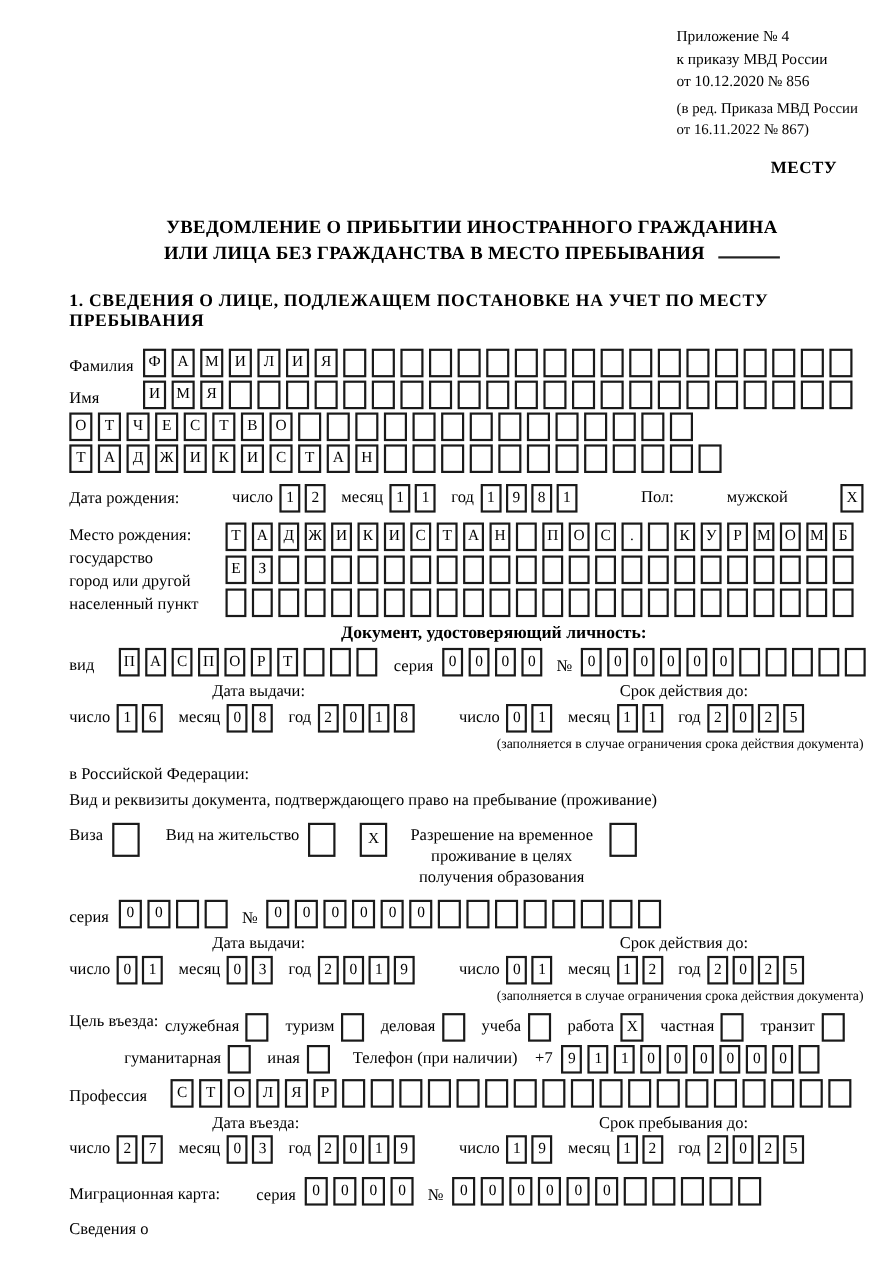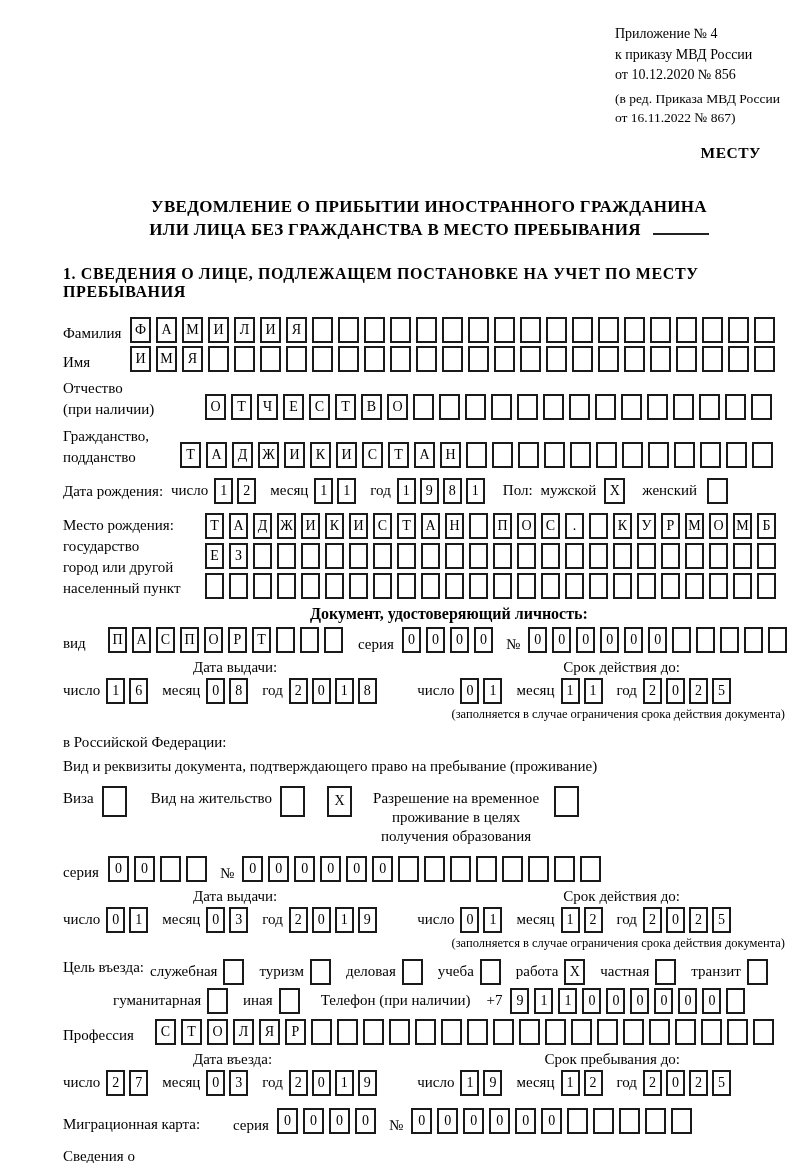--- a/index.html
+++ b/index.html
@@ -150,23 +150,20 @@
         <span class="cell">&nbsp;</span>
         <span class="cell">&nbsp;</span>
         <span class="cell">&nbsp;</span>
         <span class="cell">&nbsp;</span>
         <span class="cell">&nbsp;</span>
         <span class="cell">&nbsp;</span>
       </span>
   </div>
 
   <div class="frow">
-    <span class="flabel w142 lbl2">
-      <span>Отчество</span><br><span>(при наличии)</span>
-    </span>
     <span class="cells">
         <span class="cell">О</span>
         <span class="cell">Т</span>
         <span class="cell">Ч</span>
         <span class="cell">Е</span>
         <span class="cell">С</span>
         <span class="cell">Т</span>
         <span class="cell">В</span>
         <span class="cell">О</span>
         <span class="cell">&nbsp;</span>
@@ -180,23 +177,20 @@
         <span class="cell">&nbsp;</span>
         <span class="cell">&nbsp;</span>
         <span class="cell">&nbsp;</span>
         <span class="cell">&nbsp;</span>
         <span class="cell">&nbsp;</span>
         <span class="cell">&nbsp;</span>
       </span>
   </div>
 
   <div class="frow">
-    <span class="flabel w117 lbl2">
-      <span>Гражданство,</span><br><span>подданство</span>
-    </span>
     <span class="cells">
         <span class="cell">Т</span>
         <span class="cell">А</span>
         <span class="cell">Д</span>
         <span class="cell">Ж</span>
         <span class="cell">И</span>
         <span class="cell">К</span>
         <span class="cell">И</span>
         <span class="cell">С</span>
         <span class="cell">Т</span>
@@ -210,21 +204,21 @@
         <span class="cell">&nbsp;</span>
         <span class="cell">&nbsp;</span>
         <span class="cell">&nbsp;</span>
         <span class="cell">&nbsp;</span>
         <span class="cell">&nbsp;</span>
         <span class="cell">&nbsp;</span>
         <span class="cell">&nbsp;</span>
       </span>
   </div>
 
-  <div class="frow" style="margin-top:10px;align-items:center;">
+  <div class="frow" style="margin-top:10px;align-items:center;gap:40px;">
     <span class="flabel" style="width:108px;padding-top:0;">Дата рождения:</span>
     <span class="dg">
         <span class="dg-label">число</span>
         <span class="dg-cells">
           <span class="cell">1</span>
           <span class="cell">2</span>
         </span>
         <span class="dg-label">месяц</span>
         <span class="dg-cells">
           <span class="cell">1</span>

